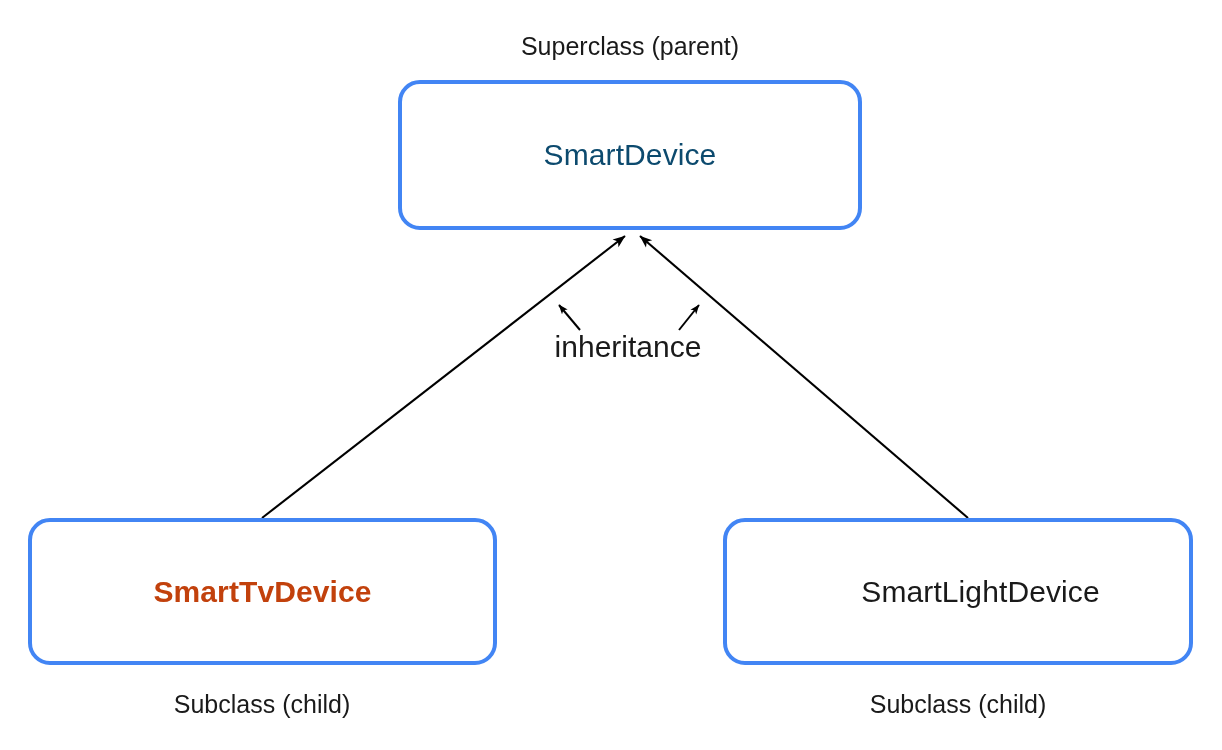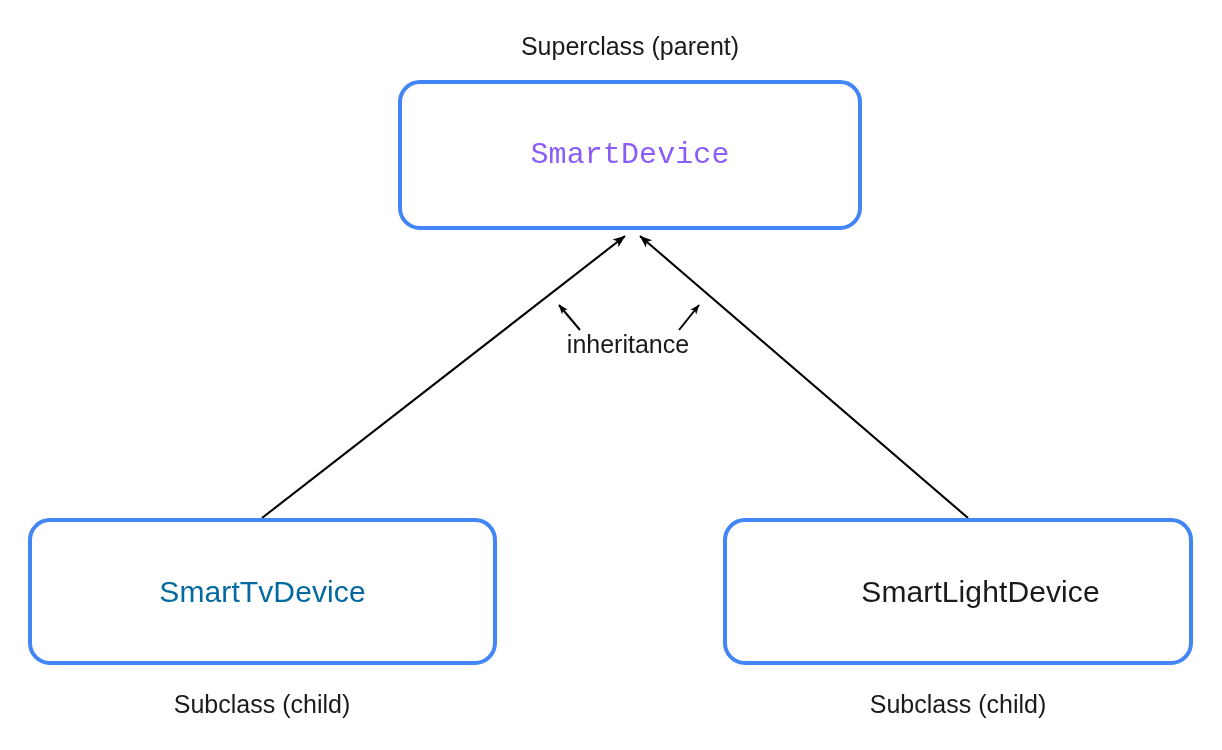--- a/index.html
+++ b/index.html
@@ -77,21 +77,21 @@
   }
   #caption-subclass-light {
     left: 958px;
     top: 692px;
   }
   
   #label-inheritance {
     position: absolute;
     left: 628px;
     top: 332px;
-    font-size: 25px;
+    font-size: 30px;
     color: #1a1a1a;
     line-height: 1;
     white-space: nowrap;
     transform: translateX(-50%);
   }
   
   #edges {
     position: absolute;
     left: 0;
     top: 0;
@@ -120,27 +120,27 @@
     <line x1="968" y1="518" x2="640" y2="236" stroke="#000000" stroke-width="2.1" marker-end="url(#ah-big)"></line>
 
     <line x1="580" y1="330" x2="559" y2="305" stroke="#000000" stroke-width="2" marker-end="url(#ah-small)"></line>
 
     <line x1="679" y1="330" x2="699" y2="305" stroke="#000000" stroke-width="2" marker-end="url(#ah-small)"></line>
   </svg>
 
   <div class="caption" id="caption-superclass" style="color: rgb(26, 26, 26);">Superclass (parent)</div>
 
   <div class="class-box" id="box-superclass" style="--accent: #4285f4;">
-    <span class="class-name" style="color: #8b5cf6; font-family: Liberation Mono, monospace;">SmartDevice</span>
+    <span class="class-name" style="color: #0c4a6e;">SmartDevice</span>
   </div>
 
   <div id="label-inheritance" style="color: rgb(26, 26, 26);">inheritance</div>
 
   <div class="class-box" id="box-subclass-tv" style="--accent: #4285f4;">
-    <span class="class-name" style="color: #0369a1;">SmartTvDevice</span>
+    <span class="class-name" style="color: #c2410c; font-weight: bold;">SmartTvDevice</span>
   </div>
   <div class="caption" id="caption-subclass-tv" style="color: rgb(26, 26, 26);">Subclass (child)</div>
 
   <div class="class-box" id="box-subclass-light" style="--accent: #4285f4;">
     <span class="class-name" style="color: rgb(26, 26, 26); margin-left: 45px;">SmartLightDevice</span>
   </div>
   <div class="caption" id="caption-subclass-light" style="color: rgb(26, 26, 26);">Subclass (child)</div>
 
 </div>
 

